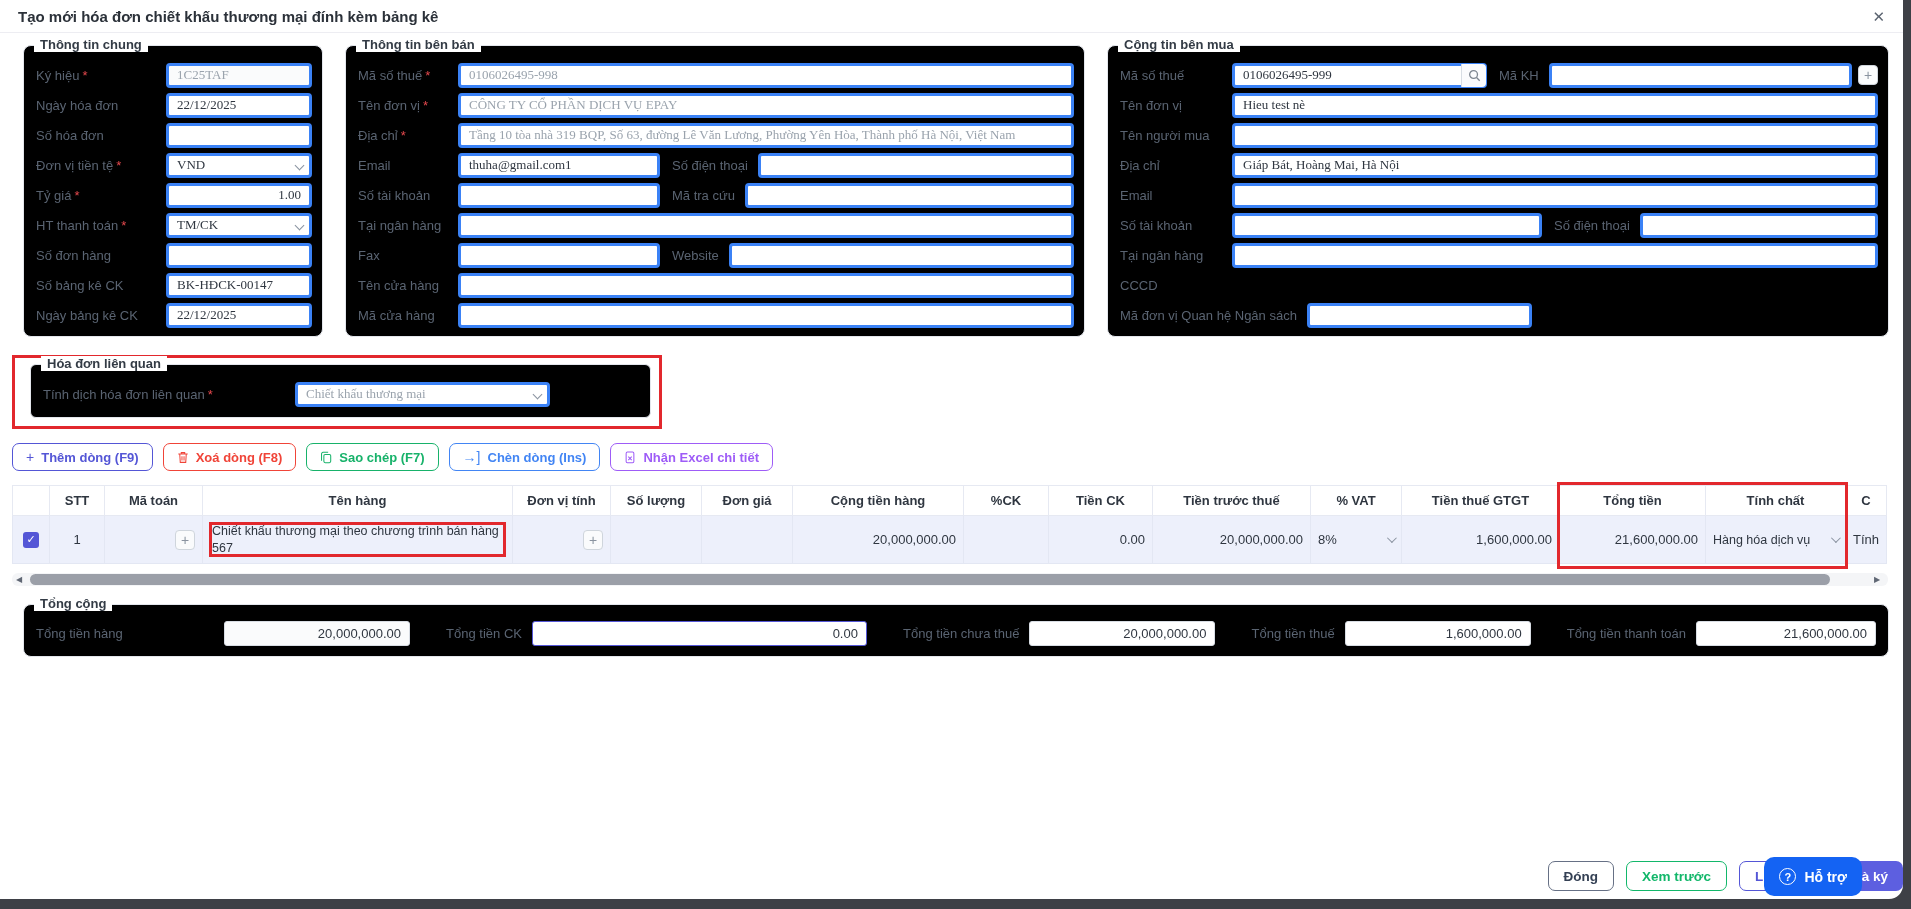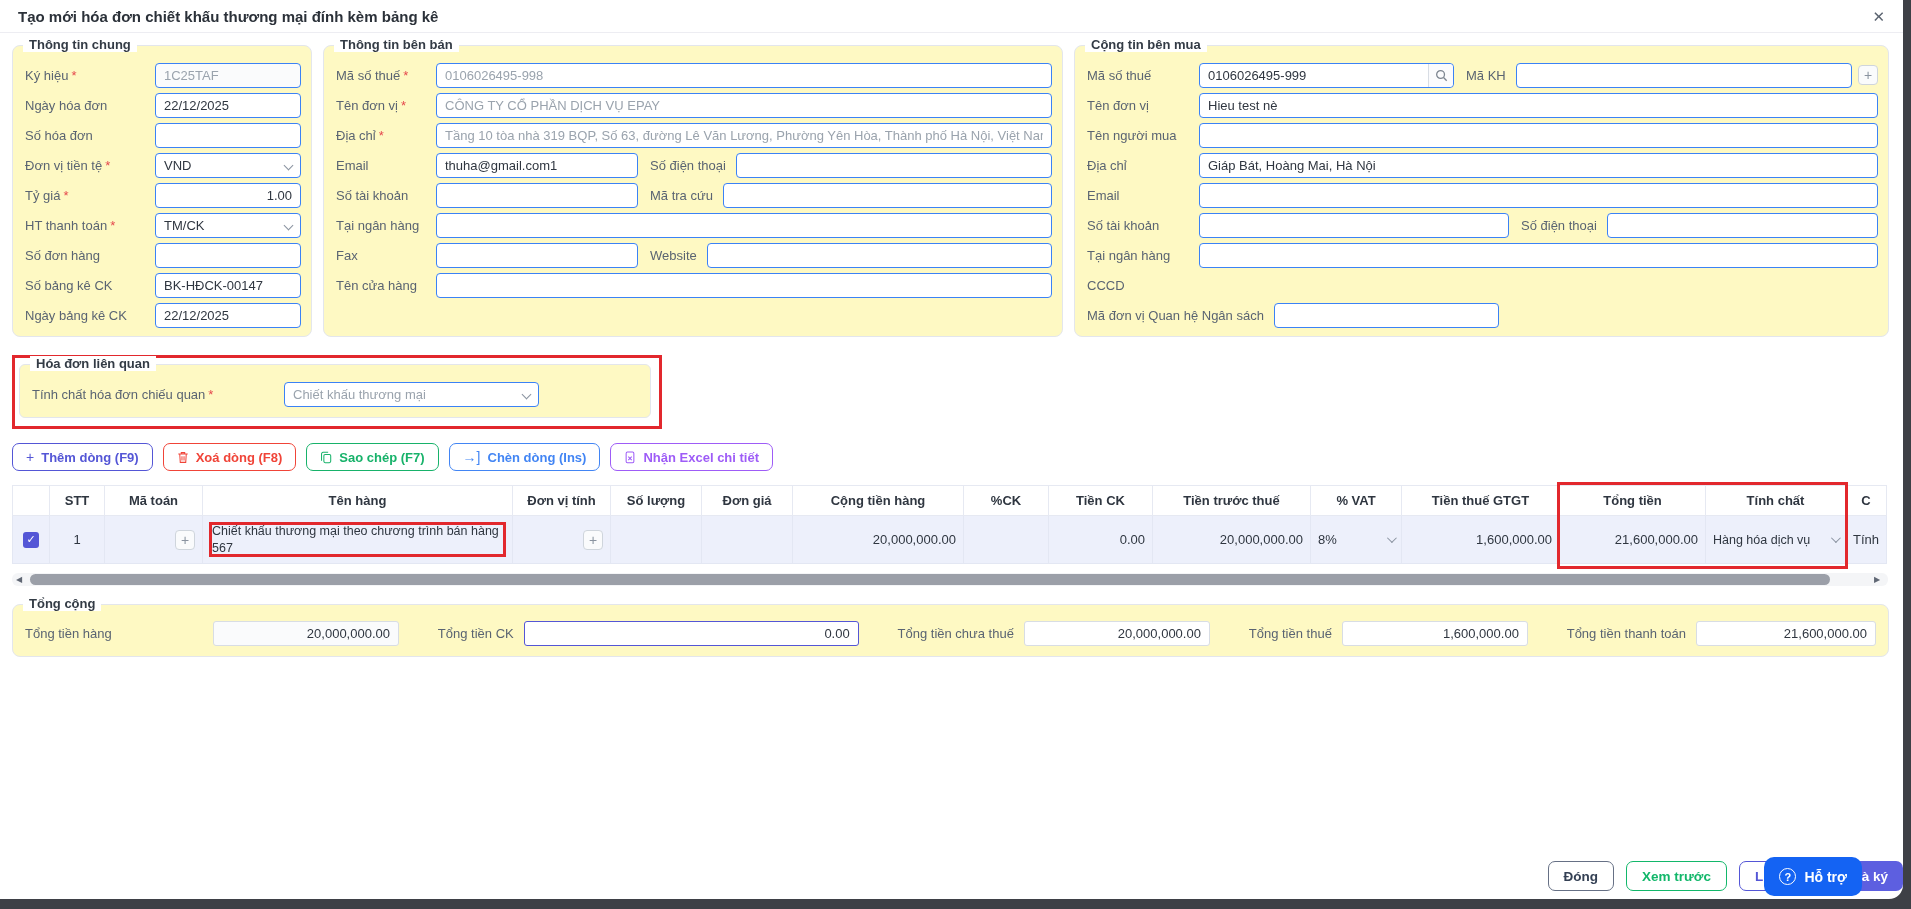--- a/index.html
+++ b/index.html
@@ -15,32 +15,32 @@
     width:1903px; height:899px;
     background:#fff;
     border-radius:0 0 14px 0;
   }
   
   .mheader { height:33px; display:flex; align-items:center; padding:16px 18px; border-bottom:1px solid #ededf2; }
   .mtitle { font-size:15px; font-weight:bold; color:#2b3139; }
   .mclose { margin-left:auto; color:#5b6470; font-size:15px; cursor:pointer; line-height:1; }
   .content { padding:12px 14px 0 12px; }
   
-  .group { position:relative; border:1px solid #e3e6ec; border-radius:8px; background:#fef9c3; padding:14px 10px 6px 12px; }
+  .group { position:relative; border:1px solid #e3e6ec; border-radius:8px; background:#000000; padding:14px 10px 6px 12px;margin-left:11px; }
   .legend { position:absolute; top:-9px; left:10px; background:#fff; padding:0 6px; font-size:13px; font-weight:bold; color:#333b45; white-space:nowrap; }
   .topgrid { display:flex; gap:11px; }
   .g-general { width:300px; flex:none; }
   .g-seller  { width:740px; flex:none; }
   .g-buyer   { flex:1; }
   .frow { display:flex; align-items:center; height:30px; }
   .flabel { font-size:13px; color:#5a6472; white-space:nowrap; }
   .req { color:#e5484d; margin-left:3px; }
   .fin {
-    height:25px; border:1px solid #3b82f6; border-radius:4px; padding:0 8px;
-    font-family:Liberation Sans, sans-serif; font-size:13px;
+    height:25px; border:3px solid #3b82f6; border-radius:4px; padding:0 8px;
+    font-family:Liberation Serif, serif; font-size:13px;
     color:#2f3640; background:#fff; outline:none; width:100%;
   }
   .fin.dis { color:#9aa3ad; }
   .fin.disbg { background:#fafbfc; color:#9aa3ad; }
   .fin.num { text-align:right; }
   .g-general .flabel { width:130px; flex:none; }
   .g-seller  .flabel { width:100px; flex:none; }
   .g-buyer   .flabel { width:112px; flex:none; }
   .fwrap { flex:1; display:flex; align-items:center; min-width:0; }
   .selbox { position:relative; flex:1; }
@@ -216,20 +216,24 @@
           <span class="fwrap">
             <input class="fin w202" value="" style="">
             <span class="lbl2">Website</span>
             <input class="fin" value="" style="">
           </span>
         </div>
         <div class="frow">
           <span class="flabel"><span>Tên cửa hàng</span></span>
           <input class="fin" value="" style="">
         </div>
+        <div class="frow">
+          <span class="flabel"><span>Mã cửa hàng</span></span>
+          <input class="fin" value="" style="">
+        </div>
       </div>
 
       <div class="group g-buyer">
         <span class="legend">Cộng tin bên mua</span>
         <div class="frow">
           <span class="flabel"><span>Mã số thuế</span></span>
           <span class="fwrap">
             <span class="searchwrap">
               <input class="fin" value="0106026495-999" style="">
               <span class="sseg">
@@ -279,21 +283,21 @@
           <span class="flabel" style="width:auto; margin-right:10px;"><span>Mã đơn vị Quan hệ Ngân sách</span></span>
           <input class="fin w225" value="" style="">
         </div>
       </div>
     </div>
 
     <div class="rel-red">
       <div class="group g-related">
         <span class="legend">Hóa đơn liên quan</span>
         <div class="frow">
-          <span class="flabel"><span>Tính chất hóa đơn chiếu quan</span><span class="req">*</span></span>
+          <span class="flabel"><span>Tính dịch hóa đơn liên quan</span><span class="req">*</span></span>
           <span class="selbox">
             <input class="fin dis" value="Chiết khấu thương mại" style="">
             <span class="chev"></span>
           </span>
         </div>
       </div>
     </div>
 
     <div class="toolbar">
       <div class="tbtn tb-add">

